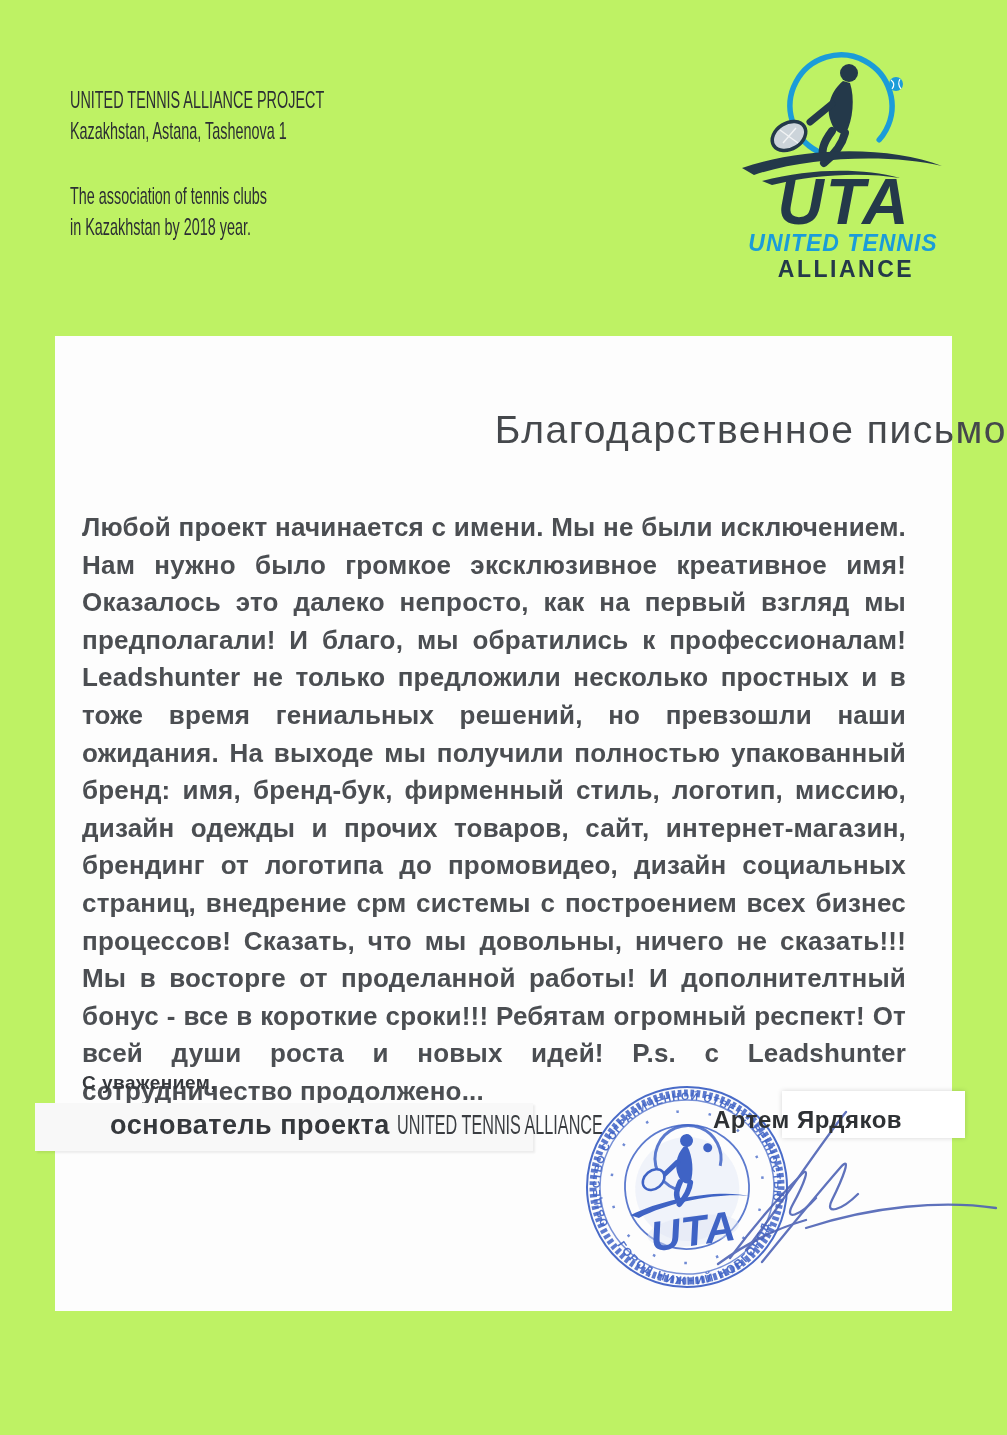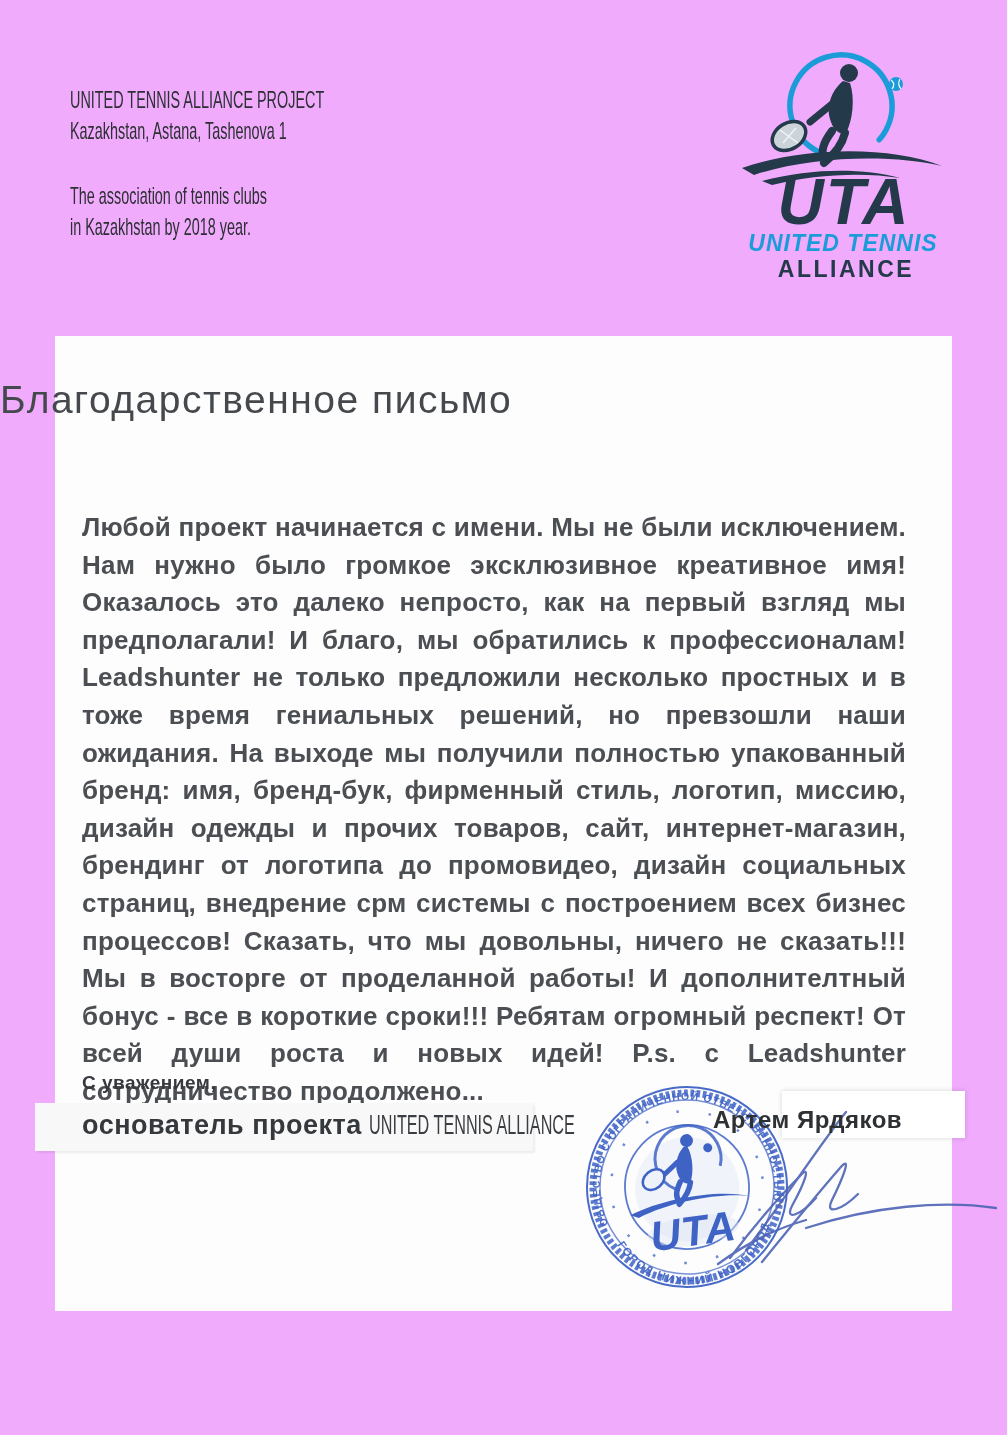--- a/index.html
+++ b/index.html
@@ -1,41 +1,41 @@
 <!DOCTYPE html>
 <html><head>
 <meta charset="utf-8">
 <style>
   html,body{margin:0;padding:0;background:#ffffff;}
   #page{
     position:relative;
     width:1007px;height:1435px;
-    background:#f0abfc;
+    background:#bef264;
     font-family:"Liberation Sans", sans-serif;
     overflow:hidden;
   }
   
   .content-panel{
     position:absolute;left:55px;top:336px;width:897px;height:975px;
     background:#fdfdfd;
   }
   
   .letterhead{position:absolute;left:70px;top:84px;color:#2c2f33;}
   .lh-line{
     font-size:24px;line-height:31px;white-space:nowrap;
     transform:scaleX(0.60);transform-origin:0 50%;
     letter-spacing:0px;color:#2c2f33;
   }
   .lh-tagline{position:absolute;left:70px;top:180px;color:#2c2f33;}
   
   .logo-wrap{position:absolute;left:728px;top:48px;width:232px;height:232px;}
   
   .letter-title{
-    position:absolute;left:0;top:378px;width:1007px;
-    text-align:left;font-size:39px;font-weight:200;
+    position:absolute;left:0;top:408px;width:1007px;
+    text-align:right;font-size:39px;font-weight:200;
     color:#45484c;letter-spacing:1.5px;
   }
   
   .letter-body{
     position:absolute;left:82px;top:509px;width:824px;
     font-size:26px;line-height:37.6px;font-weight:700;
     color:#4b4e52;text-align:justify;letter-spacing:0.2px;
   }
   
   .regards{
@@ -44,21 +44,21 @@
   }
   .role-band{
     position:absolute;left:35px;top:1103px;width:498px;height:48px;
     background:#f8f8f8;
     box-shadow:2px 2px 2px rgba(0,0,0,0.07);
   }
   .role-line{
     position:absolute;left:82px;top:1110px;white-space:nowrap;
     font-size:27px;color:#35383c;
   }
-  .role-prefix{font-weight:bold;letter-spacing:0.5px;}
+  .role-prefix{font-weight:bold;letter-spacing:0.5px;margin-left:28px;}
   .role-org{
     display:inline-block;transform:scaleX(0.60);transform-origin:0 50%;
     margin-right:-122px;font-size:27px;color:#3a3d41;
   }
   .name-box{
     position:absolute;left:782px;top:1091px;width:183px;height:47px;
     background:#ffffff;box-shadow:0 0 5px rgba(0,0,0,0.16);
   }
   .founder-name{
     position:absolute;left:713px;top:1106px;z-index:6;

